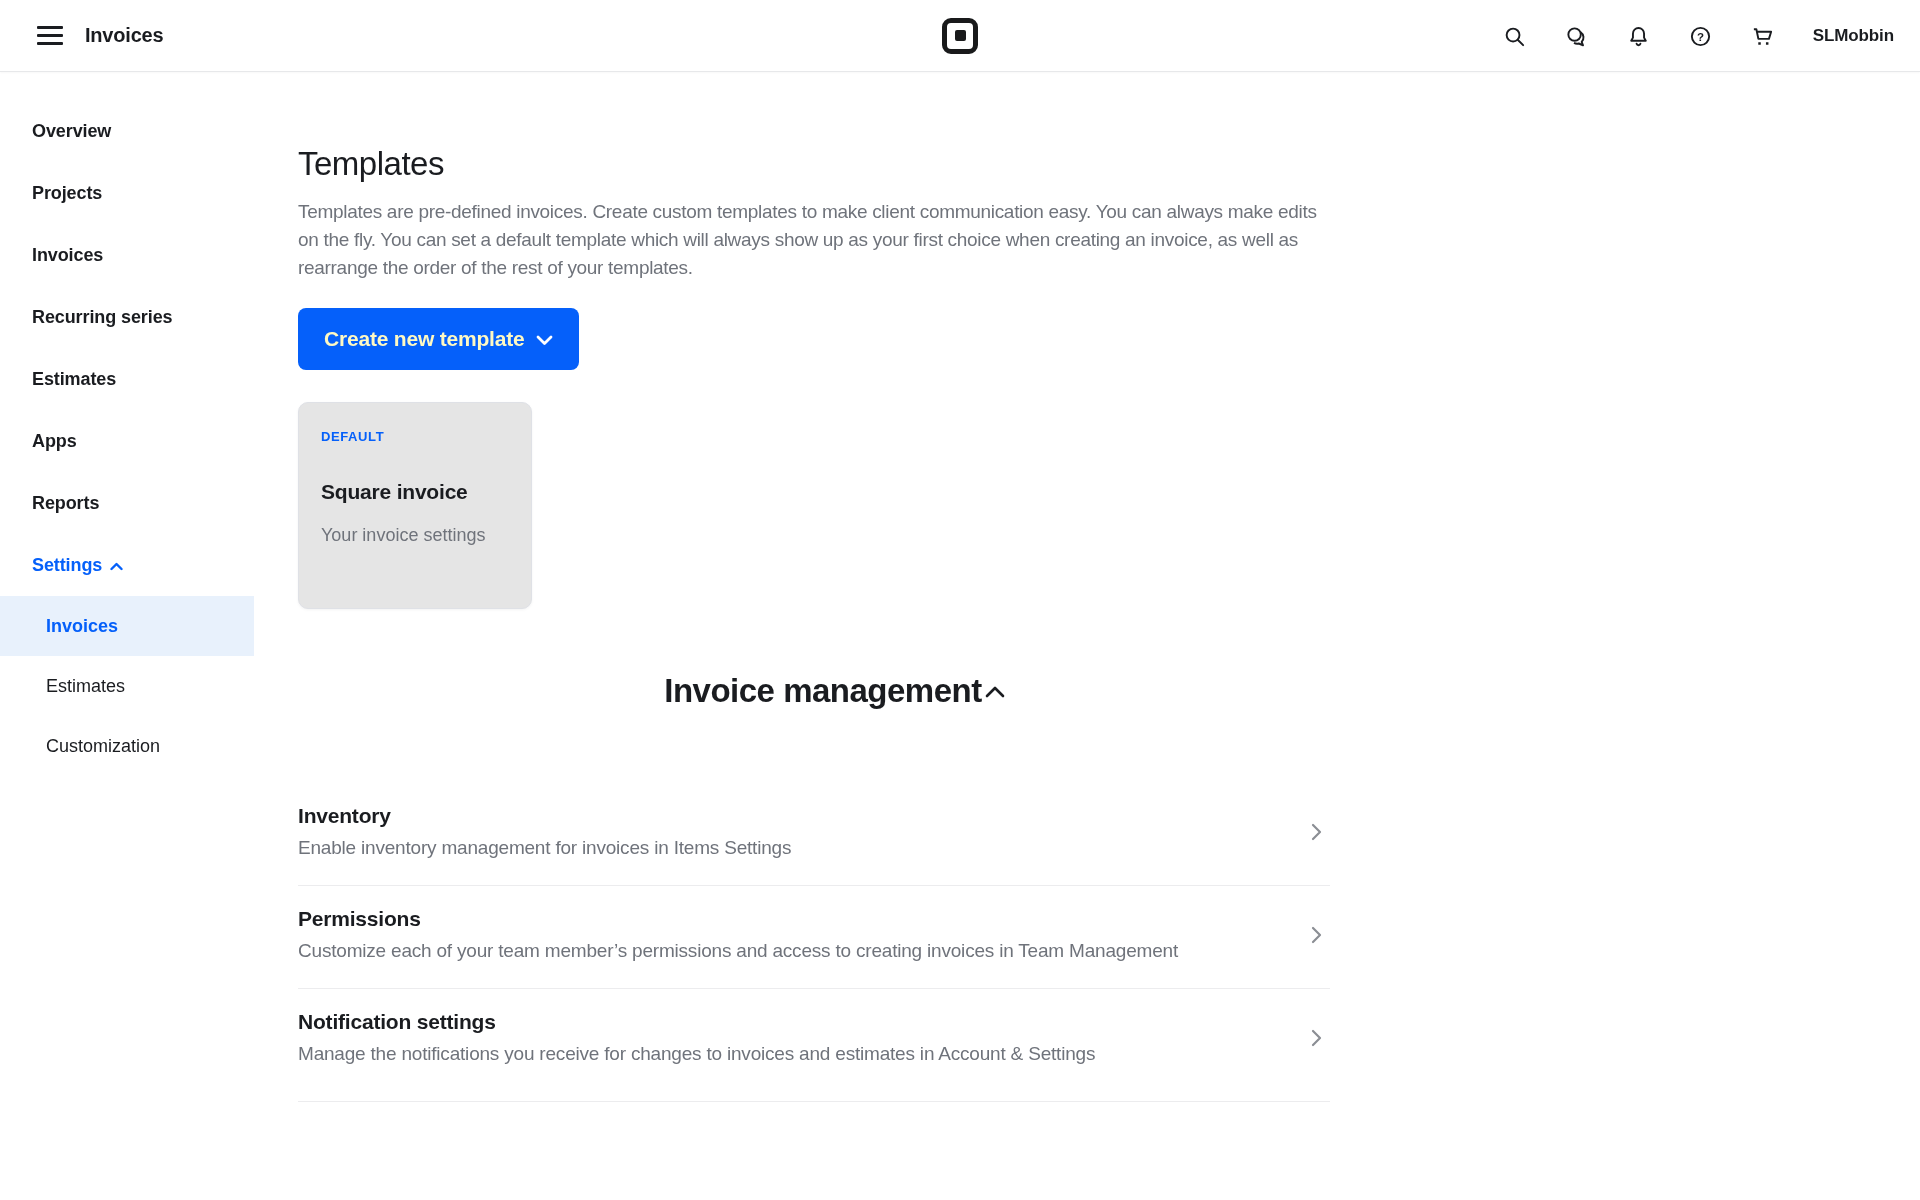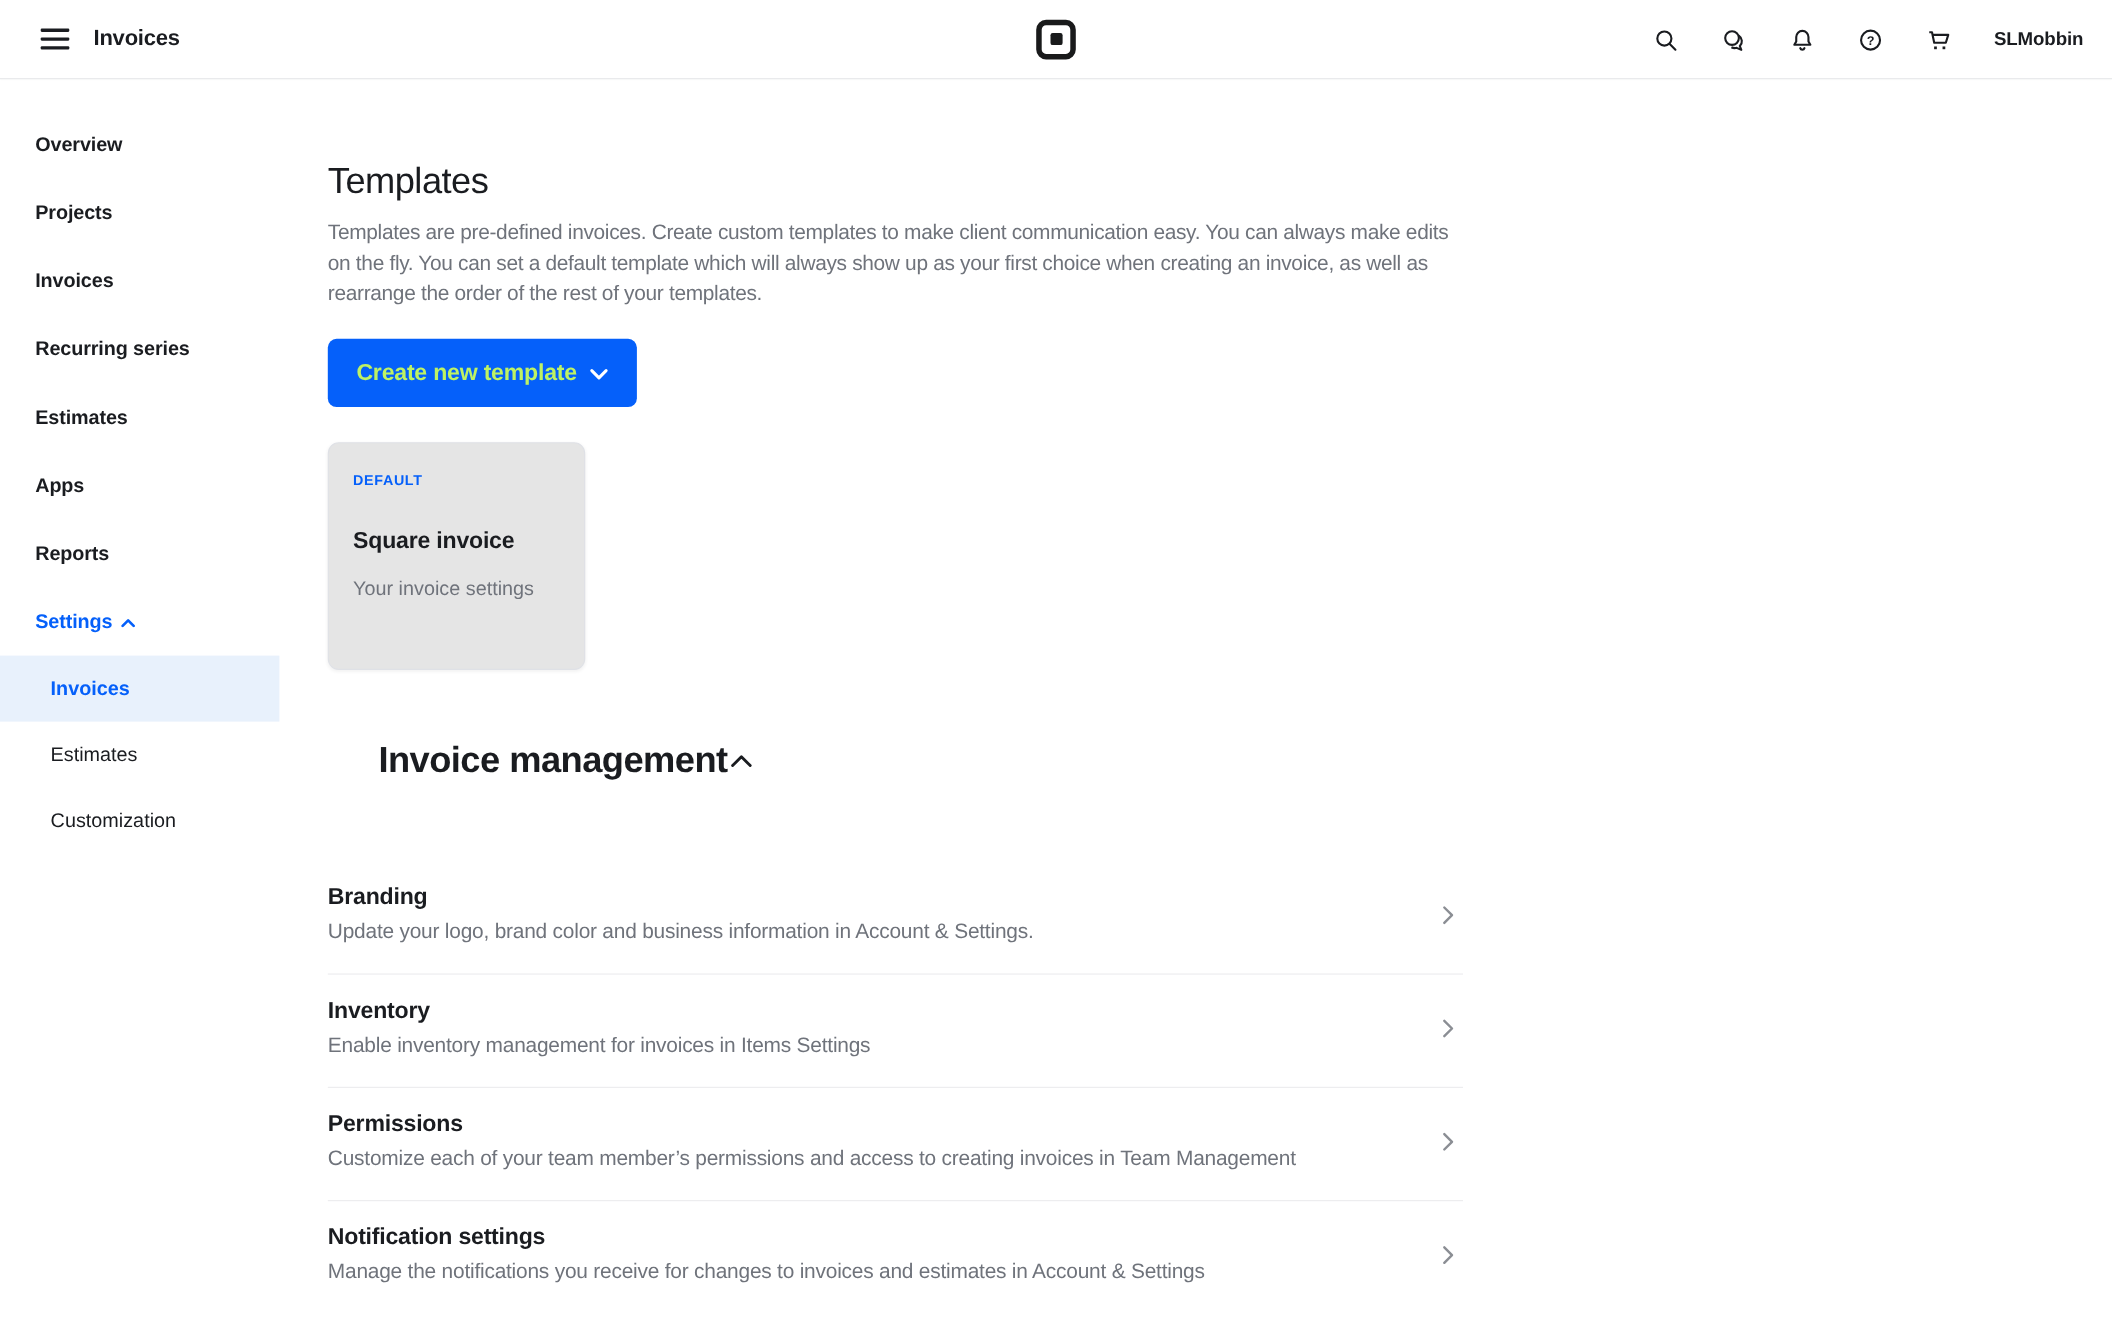--- a/index.html
+++ b/index.html
@@ -42,32 +42,32 @@
   .sub-item{height:60px;display:flex;align-items:center;padding-left:46px;
     font-size:18px;font-weight:500;cursor:pointer;}
   .sub-item.active{background:var(--accent-bg);color:var(--accent);font-weight:600;width:254px;}
 
   
   .main{position:absolute;top:72px;left:298px;width:1032px;}
   .page-h1{margin-top:70px;font-size:33px;font-weight:400;letter-spacing:-.5px;line-height:44px;}
   .page-desc{margin-top:12px;max-width:1075px;font-size:19px;line-height:28px;
     letter-spacing:-.3px;color:var(--muted);}
   .cta{margin-top:26px;display:inline-flex;align-items:center;gap:12px;height:62px;
-    padding:0 26px;background:var(--accent);color:#bef264;border:none;border-radius:8px;
+    padding:0 26px;background:var(--accent);color:#fef9c3;border:none;border-radius:8px;
     font-family:inherit;font-size:21px;font-weight:700;letter-spacing:-.2px;cursor:pointer;}
   .cta svg{margin-top:2px;}
 
   .tpl-card{margin-top:32px;width:234px;height:207px;background:#e5e5e5;
     border:1px solid var(--card-border);border-radius:10px;padding:26px 22px;
     box-shadow:0 1px 3px rgba(0,0,0,.05);cursor:pointer;}
   .tpl-badge{font-size:13px;font-weight:700;letter-spacing:.6px;color:var(--accent);}
   .tpl-title{margin-top:36px;font-size:21px;font-weight:700;letter-spacing:-.2px;}
   .tpl-sub{margin-top:21px;font-size:18px;color:var(--muted);}
 
-  .section-head{margin-top:62px;display:flex;align-items:center;justify-content:flex-start;margin-left:46px;}
+  .section-head{margin-top:62px;display:flex;align-items:center;justify-content:center;margin-left:46px;}
   .section-h2{font-size:33px;font-weight:700;letter-spacing:-.5px;line-height:40px;}
   .collapse-btn{width:26px;height:26px;display:flex;align-items:center;justify-content:center;
     background:none;border:none;cursor:pointer;margin-right:2px;}
 
   .rows{margin-top:72px;}
   .row{display:flex;align-items:center;justify-content:space-between;
     padding:20px 0 24px 0;border-bottom:1px solid var(--divider);cursor:pointer;}
   .row:last-child{padding-bottom:34px;}
   .row-title{font-size:21px;font-weight:600;letter-spacing:-.2px;line-height:26px;}
   .row-desc{margin-top:6px;font-size:19px;letter-spacing:-.2px;line-height:26px;color:var(--muted);}
@@ -185,29 +185,20 @@
     <button class="collapse-btn">
       <svg width="20" height="13" viewBox="0 0 20 13" fill="none" stroke="#1a1c20" stroke-width="2.6" stroke-linecap="round" stroke-linejoin="round">
           <polyline points="2,11 10,3 18,11"></polyline>
         </svg>
     </button>
   </div>
 
   <div class="rows">
     <div class="row">
       <div>
-        <div class="row-title">Branding</div>
-        <div class="row-desc">Update your logo, brand color and business information in Account &amp; Settings.</div>
-      </div>
-      <svg class="row-chevron" width="11" height="18" viewBox="0 0 11 18" fill="none" stroke="#8b8e94" stroke-width="2.2" stroke-linecap="round" stroke-linejoin="round">
-          <polyline points="2,2 9,9 2,16"></polyline>
-        </svg>
-    </div>
-    <div class="row">
-      <div>
         <div class="row-title">Inventory</div>
         <div class="row-desc">Enable inventory management for invoices in Items Settings</div>
       </div>
       <svg class="row-chevron" width="11" height="18" viewBox="0 0 11 18" fill="none" stroke="#8b8e94" stroke-width="2.2" stroke-linecap="round" stroke-linejoin="round">
           <polyline points="2,2 9,9 2,16"></polyline>
         </svg>
     </div>
     <div class="row">
       <div>
         <div class="row-title">Permissions</div>

